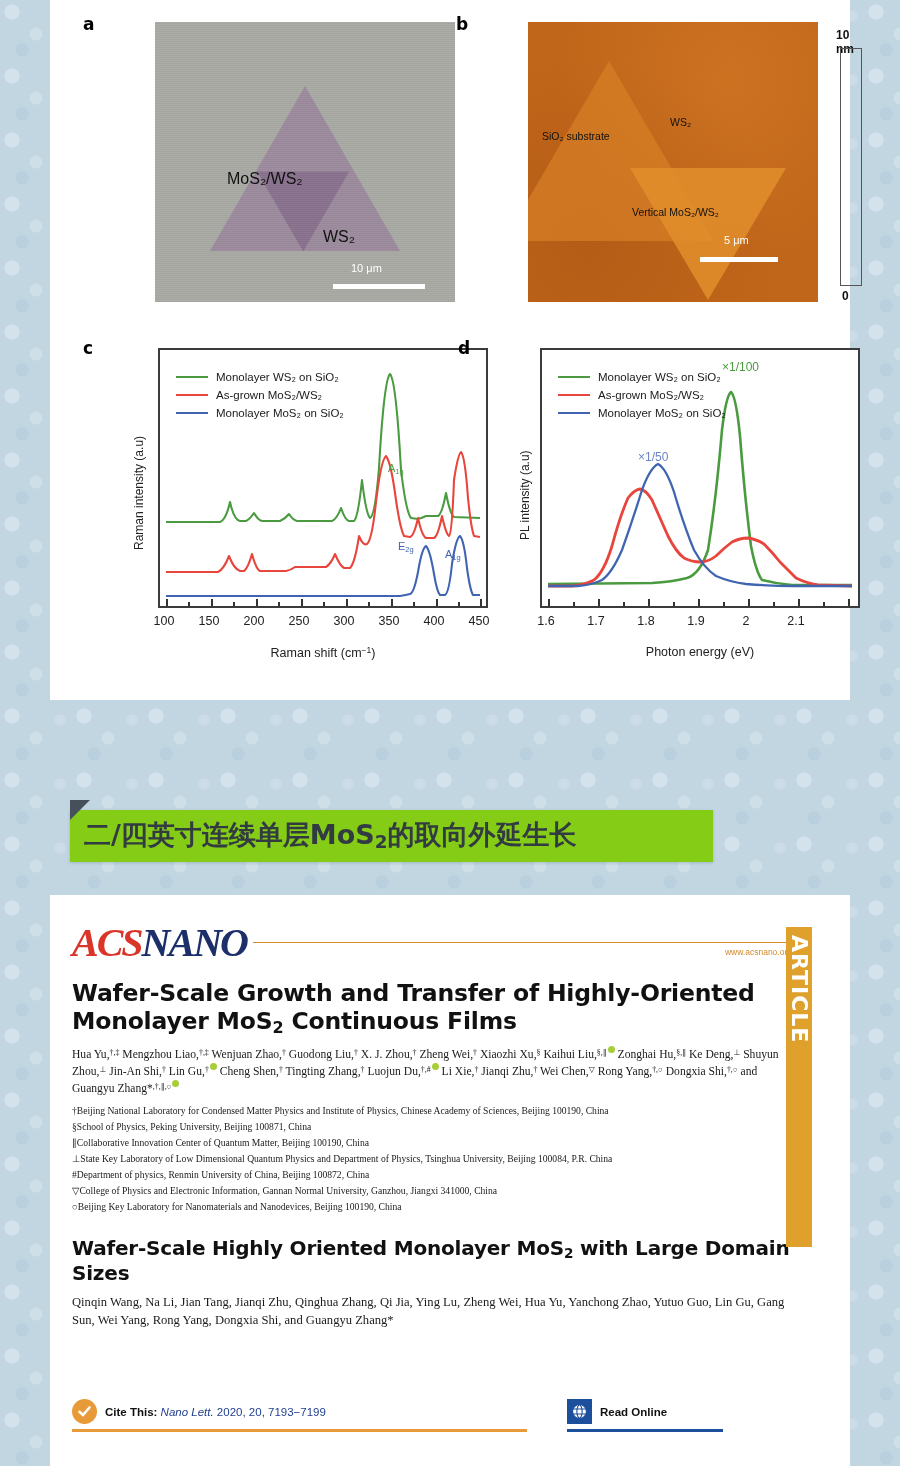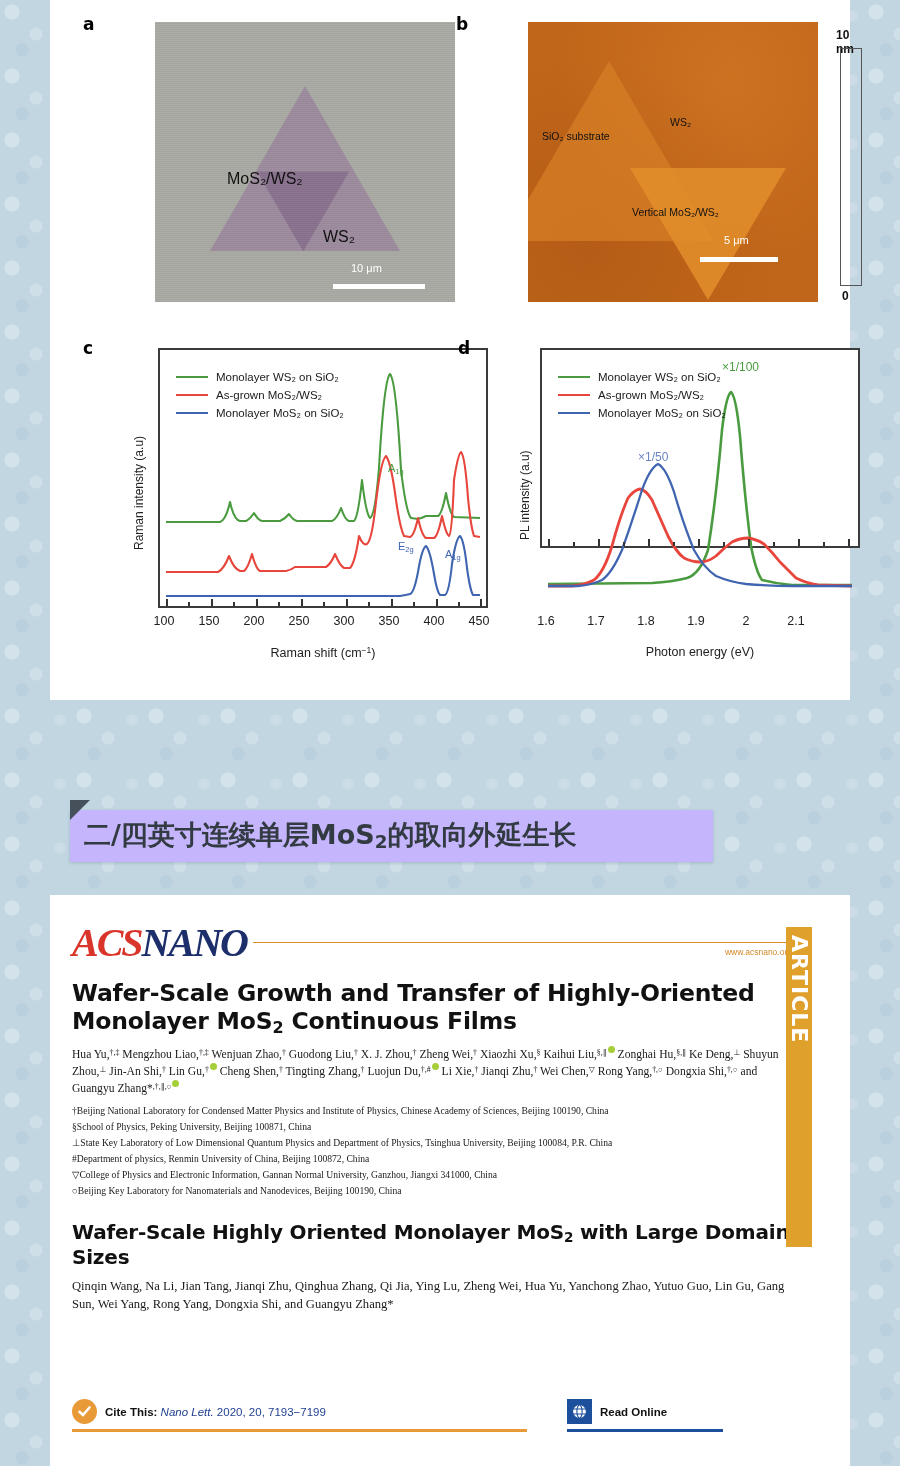--- a/index.html
+++ b/index.html
@@ -106,21 +106,21 @@
       #93265c 40%, #b53a4a 50%, #cf5c2e 60%, #dd8a1c 70%,
       #e3b81b 78%, #e8d648 86%, #f2ee9d 93%, #fdfce8 100%);
     border:1px solid #555;
   }
   #colorbar-top-label{ position:absolute; left:786px; top:28px; font-size:12px; font-weight:bold; color:#111;}
   #colorbar-bottom-label{ position:absolute; left:792px; top:289px; font-size:12px; font-weight:bold; color:#111;}
 
   
   .plot-box{ position:absolute; border:2px solid #3b3b3b; background:#fff; }
   #plot-c{ left:108px; top:348px; width:330px; height:260px; }
-  #plot-d{ left:490px; top:348px; width:320px; height:200px; }
+  #plot-d{ left:490px; top:348px; width:320px; height:260px; }
 
   .ylabel{
     position:absolute; font-size:12px; color:#222;
     writing-mode:vertical-rl; transform:rotate(180deg);
     white-space:nowrap;
   }
   .xlabel{ position:absolute; font-size:12.5px; color:#222; text-align:center; white-space:nowrap;}
   .tick-label{ position:absolute; font-size:12.5px; color:#222; transform:translateX(-50%); white-space:nowrap;}
   .tick-major{ position:absolute; bottom:0; width:1.5px; height:7px; background:#333; }
   .tick-minor{ position:absolute; bottom:0; width:1.5px; height:4px; background:#333; }
@@ -131,21 +131,21 @@
 
   .peak-label{ position:absolute; font-size:11px; font-weight:500; white-space:nowrap; }
   .scale-annot{ position:absolute; font-size:12px; white-space:nowrap; }
 
   sub{ font-size:.68em; vertical-align:-.22em; }
   sup{ font-size:.68em; vertical-align:.42em; }
 
   
   #banner{
     position:absolute; left:70px; top:810px; width:643px; height:52px;
-    background:#c4b5fd; z-index:2; display:flex; align-items:center;
+    background:#84cc16; z-index:2; display:flex; align-items:center;
     box-shadow:0 1px 3px rgba(60,90,110,.25);
   }
   #banner-corner{
     position:absolute; left:70px; top:800px; width:0; height:0;
     border-left:20px solid #46505a; border-bottom:20px solid transparent; z-index:3;
   }
   #banner-text{
     font-family:"DejaVu Sans", sans-serif;
     font-size:27px; font-weight:bold; color:#323a42;
     letter-spacing:0px; padding-left:14px; line-height:1;
@@ -400,20 +400,21 @@
       <div id="acsnano-url">www.acsnano.org</div>
     </div>
 
     <div id="paper-title-1">Wafer-Scale Growth and Transfer of Highly-Oriented Monolayer MoS<sub>2</sub> Continuous Films</div>
 
     <div id="authors-1">Hua Yu,<sup>†,‡</sup> Mengzhou Liao,<sup>†,‡</sup> Wenjuan Zhao,<sup>†</sup> Guodong Liu,<sup>†</sup> X. J. Zhou,<sup>†</sup> Zheng Wei,<sup>†</sup> Xiaozhi Xu,<sup>§</sup> Kaihui Liu,<sup>§,∥</sup><span class="orcid"></span> Zonghai Hu,<sup>§,∥</sup> Ke Deng,<sup>⊥</sup> Shuyun Zhou,<sup>⊥</sup> Jin-An Shi,<sup>†</sup> Lin Gu,<sup>†</sup><span class="orcid"></span> Cheng Shen,<sup>†</sup> Tingting Zhang,<sup>†</sup> Luojun Du,<sup>†,#</sup><span class="orcid"></span> Li Xie,<sup>†</sup> Jianqi Zhu,<sup>†</sup> Wei Chen,<sup>▽</sup> Rong Yang,<sup>†,○</sup> Dongxia Shi,<sup>†,○</sup> and Guangyu Zhang*<sup>,†,∥,○</sup><span class="orcid"></span></div>
 
     <div id="affiliations">
       <div class="affil">†Beijing National Laboratory for Condensed Matter Physics and Institute of Physics, Chinese Academy of Sciences, Beijing 100190, China</div>
       <div class="affil">§School of Physics, Peking University, Beijing 100871, China</div>
+      <div class="affil">∥Collaborative Innovation Center of Quantum Matter, Beijing 100190, China</div>
       <div class="affil">⊥State Key Laboratory of Low Dimensional Quantum Physics and Department of Physics, Tsinghua University, Beijing 100084, P.R. China</div>
       <div class="affil">#Department of physics, Renmin University of China, Beijing 100872, China</div>
       <div class="affil">▽College of Physics and Electronic Information, Gannan Normal University, Ganzhou, Jiangxi 341000, China</div>
       <div class="affil">○Beijing Key Laboratory for Nanomaterials and Nanodevices, Beijing 100190, China</div>
     </div>
 
     <div id="paper-title-2">Wafer-Scale Highly Oriented Monolayer MoS<sub>2</sub> with Large Domain Sizes</div>
 
     <div id="authors-2">Qinqin Wang, Na Li, Jian Tang, Jianqi Zhu, Qinghua Zhang, Qi Jia, Ying Lu, Zheng Wei, Hua Yu, Yanchong Zhao, Yutuo Guo, Lin Gu, Gang Sun, Wei Yang, Rong Yang, Dongxia Shi, and Guangyu Zhang*</div>
   </div>

